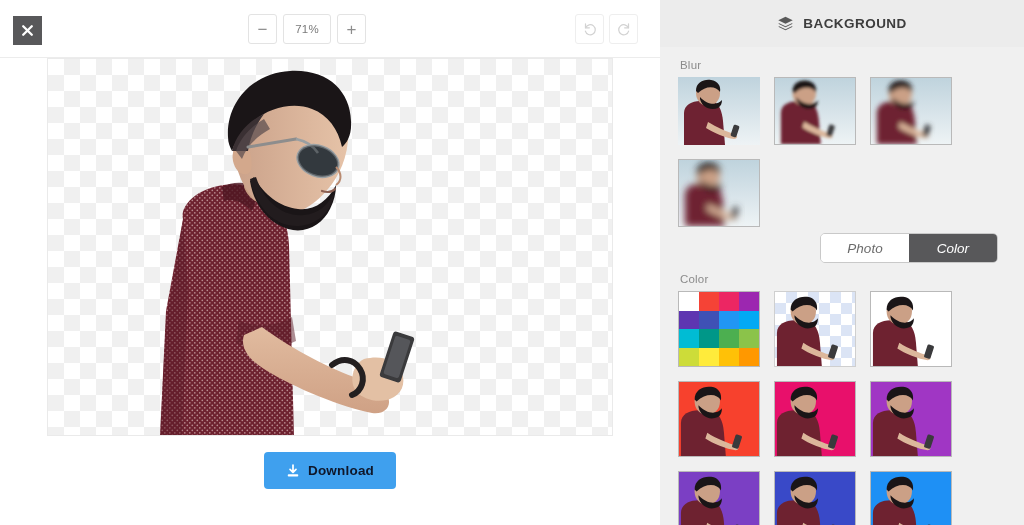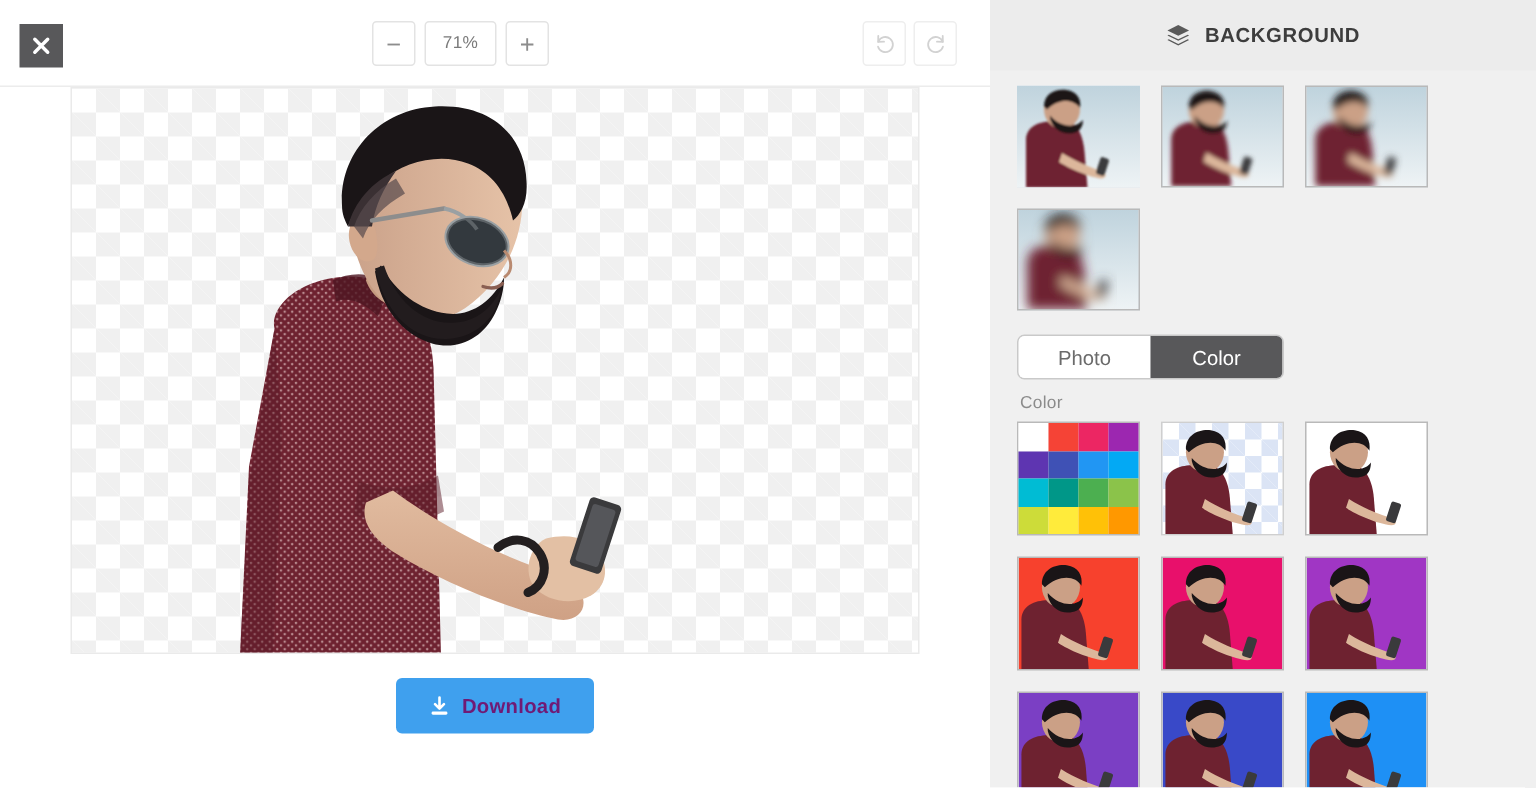--- a/index.html
+++ b/index.html
@@ -141,21 +141,21 @@
   .download-row {
     position: absolute;
     left: 0;
     top: 452px;
     width: 660px;
     display: flex;
     justify-content: center;
   }
   .download-btn {
     background: #3fa0ee;
-    color: #701a75;
+    color: #0f172a;
     border: none;
     border-radius: 4px;
     height: 37px;
     padding: 0 22px;
     font-size: 13.5px;
     font-weight: bold;
     display: flex;
     align-items: center;
     gap: 8px;
     cursor: pointer;
@@ -231,22 +231,23 @@
     position: relative;
     cursor: pointer;
     background: #dfe8ee;
   }
   .thumb.nob { border: none; }
   .thumb svg { display: block; width: 100%; height: 100%; }
 
   
   .seg-row {
     display: flex;
-    justify-content: flex-start;
-    margin: 16px 8px 10px 0;
+    justify-content: flex-end;
+    margin: 6px 8px 10px 0;
+    font-style: italic;
   }
   .segmented {
     display: flex;
     border-radius: 5px;
     overflow: hidden;
     border: 1px solid #c9c9c9;
     height: 30px;
   }
   .seg {
     width: 88px;
@@ -461,20 +462,21 @@
             <path d="M2.6 9.6 L10 13.2 L17.4 9.6 L18.5 10.2 L10 14.4 L1.5 10.2 Z" fill="#5a5a5a"></path>
             <path d="M2.6 13.2 L10 16.8 L17.4 13.2 L18.5 13.8 L10 18 L1.5 13.8 Z" fill="#5a5a5a"></path>
           </svg>
         </span>
         <span>BACKGROUND</span>
       </div>
     </div>
 
     <div class="panel-body">
 
+      <div class="sec-label">Blur</div>
 
       <div class="thumb-grid">
         <div class="thumb nob">
           <svg viewBox="0 0 82 68" preserveAspectRatio="xMidYMid slice">
             <defs>
               <linearGradient id="sky1" x1="0" y1="0" x2="0" y2="1">
                 <stop offset="0" stop-color="#bfd3dd"></stop>
                   <stop offset="1" stop-color="#eef3f5"></stop>
               </linearGradient>
               <filter id="b1">

